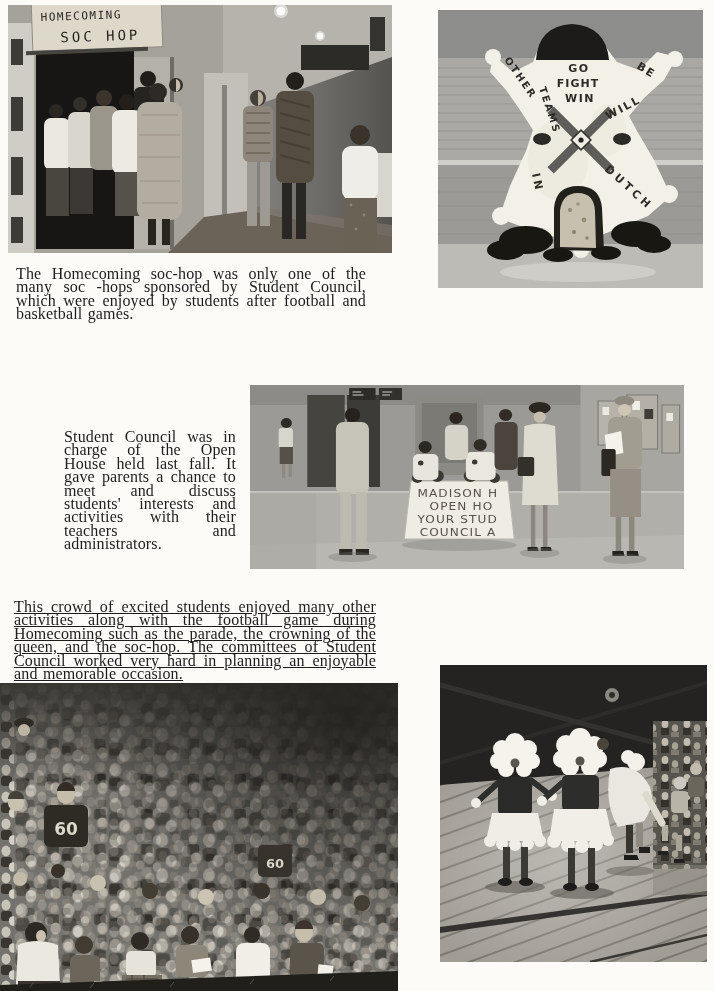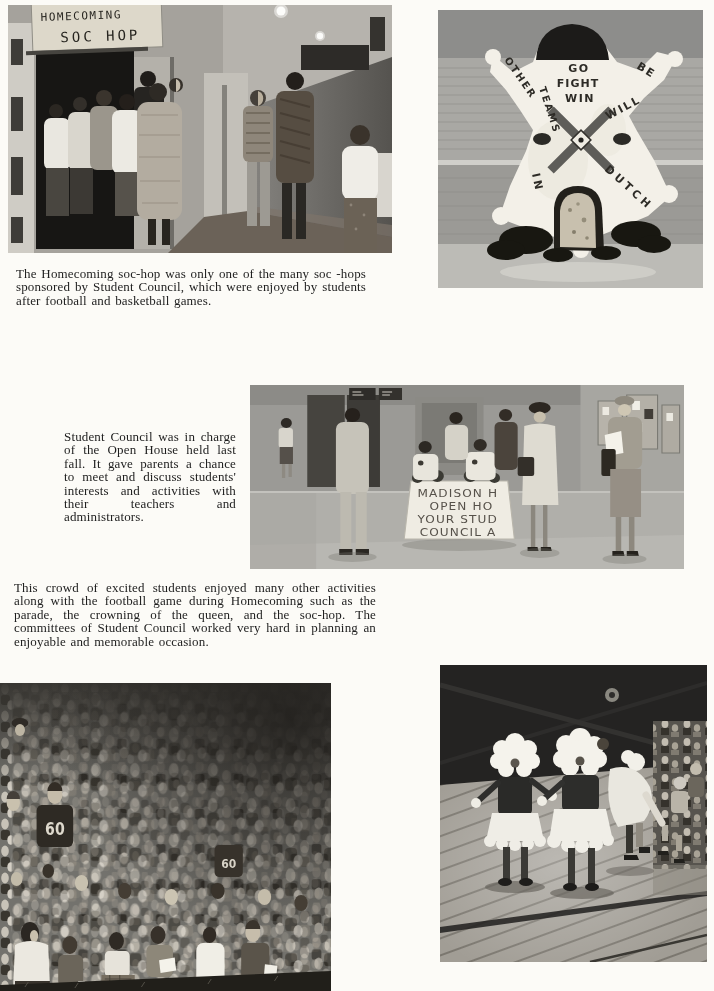--- a/index.html
+++ b/index.html
@@ -3,29 +3,29 @@
 <meta charset="utf-8">
 <style>
   html,body{margin:0;padding:0;background:#e8e6e0;}
   .page{position:relative;width:714px;height:991px;background:#fcfbf7;overflow:hidden;
         font-family:"Liberation Serif",serif;}
   figure.photo{position:absolute;margin:0;padding:0;overflow:hidden;background:#b9b9b9;}
   figure.photo svg{display:block;width:100%;height:100%;}
   #ph-sochop{left:8px;top:5px;width:384px;height:248px;}
   #ph-windmill{left:438px;top:10px;width:265px;height:278px;}
   #ph-openhouse{left:250px;top:385px;width:434px;height:184px;}
-  #ph-crowd{left:0;top:683px;width:331px;height:308px;}
+  #ph-crowd{left:0;top:683px;width:398px;height:308px;}
   #ph-skit{left:440px;top:665px;width:267px;height:297px;}
-  .cap{position:absolute;margin:0;color:#1d1d1d;font-size:13px;line-height:13.4px;
+  .cap{position:absolute;margin:0;color:#1d1d1d;font-size:16px;line-height:13.4px;
        text-align:justify;letter-spacing:.15px;word-spacing:1.2px;}
   #cap-sochop{left:16px;top:267px;width:350px;}
   #cap-windmill{left:450px;top:303px;width:252px;}
   #cap-openhouse{left:64px;top:430px;width:172px;}
   #cap-skit{left:452px;top:584px;width:256px;}
-  #cap-crowd{left:14px;top:581px;width:362px;}
+  #cap-crowd{left:14px;top:600px;width:362px;text-decoration:underline;}
   .photo-letter{font-family:"DejaVu Sans Mono",monospace;fill:#26241f;}
   .wm-letter{font-family:"DejaVu Sans",sans-serif;font-weight:bold;fill:#2d2b26;}
   .sign-letter{font-family:"DejaVu Sans",sans-serif;fill:#56514a;letter-spacing:1px;}
 </style>
 </head>
 <body>
 
 <div class="page">
 
   <figure class="photo" id="ph-sochop">

